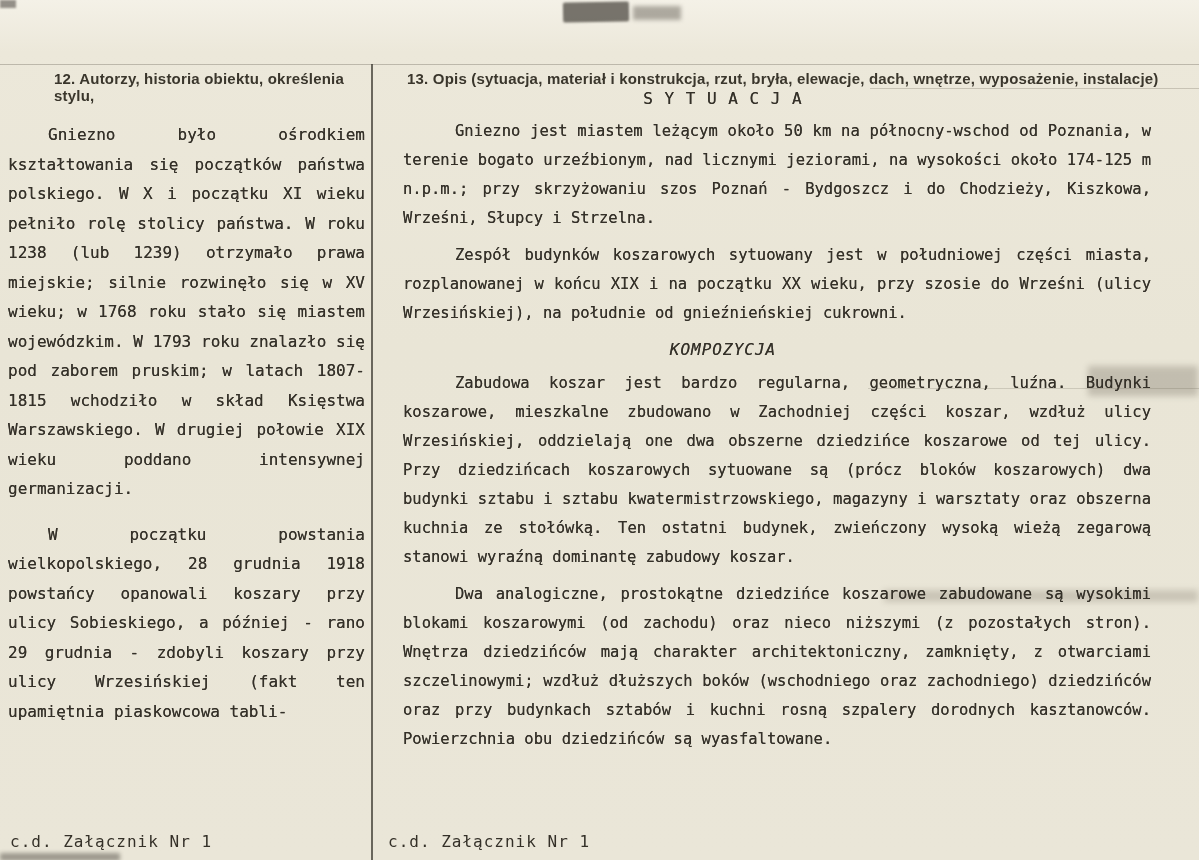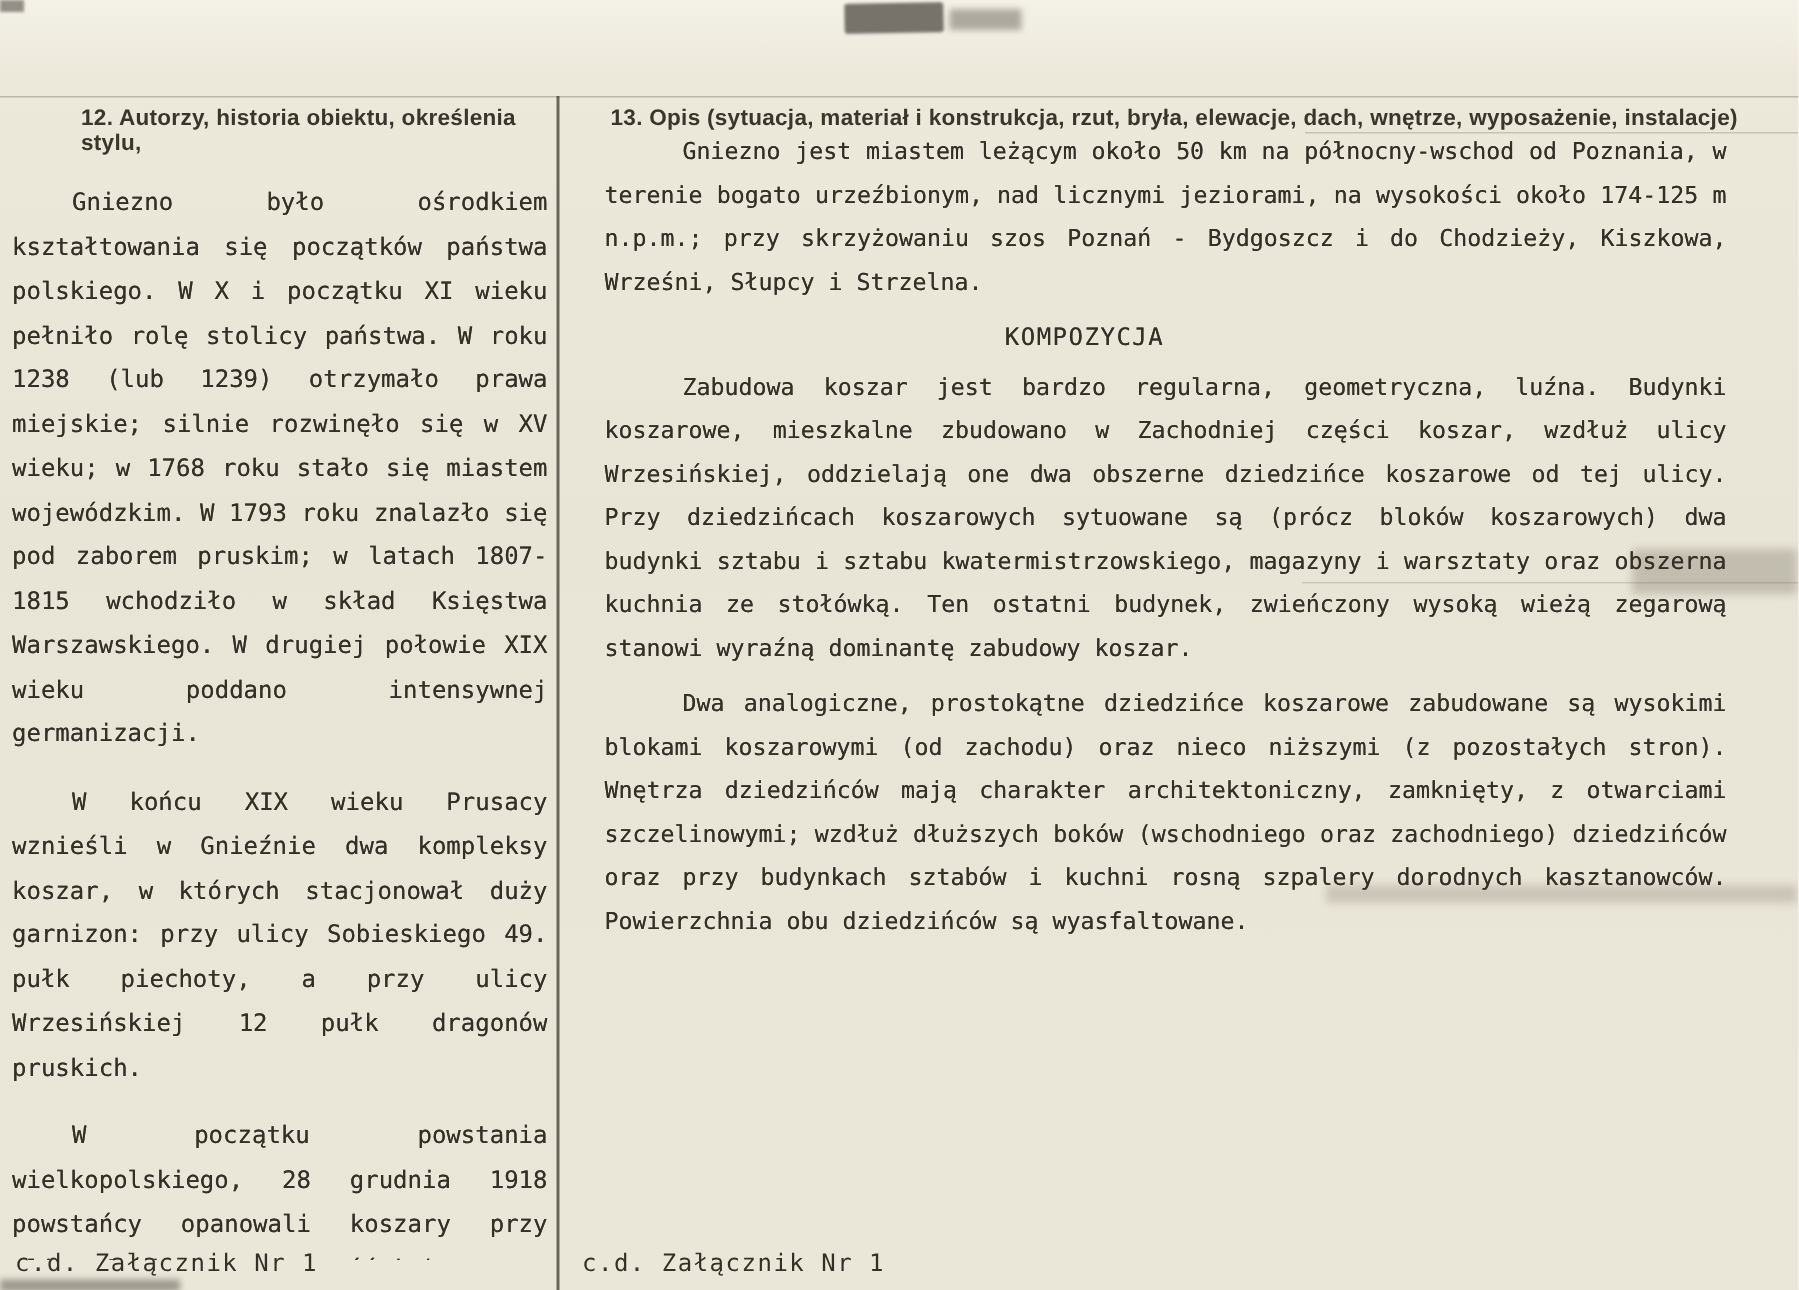--- a/index.html
+++ b/index.html
@@ -29,21 +29,21 @@
     text-shadow: 0 0 .4px rgba(40,38,33,.8);
   }
 
   .right-col { position: absolute; left: 403px; top: 70px; width: 808px; height: 770px; overflow: hidden; }
   .right-col .col-header { margin: 0 0 0 4px; white-space: nowrap; }
   .section-title {
     width: 560px; margin: 2px 0 9px 40px;
     text-align: center; font-size: 16px; letter-spacing: 1px;
     text-shadow: 0 0 .4px rgba(40,38,33,.8);
   }
-  .section-title.kompozycja { margin-top: 12px; margin-bottom: 10px; }
+  .section-title.kompozycja { margin-top: 12px; margin-bottom: 10px; font-style: italic; }
   .right-col p {
     margin: 0 0 8px 0; width: 748px;
     font-size: 15.5px; line-height: 29px;
     text-align: justify; text-indent: 52px;
     text-shadow: 0 0 .4px rgba(40,38,33,.8);
   }
 
   .footer { position: absolute; bottom: 9px; font-size: 16px; }
   .footer span { border-bottom: 6px solid #701a75; padding-bottom: 13px; letter-spacing: 1px; }
   .footer-left { left: 10px; }
@@ -72,27 +72,28 @@
   <div class="artifact ghost-line1"></div>
   <div class="artifact ghost-line2"></div>
   <div class="artifact edge-bottom"></div>
 
   <div class="rule-top"></div>
   <div class="divider"></div>
 
   <div class="left-col">
     <div class="col-header">12. Autorzy, historia obiektu, określenia stylu,</div>
     <p>Gniezno było ośrodkiem kształtowania się początków państwa polskiego. W X i początku XI wieku pełniło rolę stolicy państwa. W roku 1238 (lub 1239) otrzymało prawa miejskie; silnie rozwinęło się w XV wieku; w 1768 roku stało się miastem wojewódzkim. W 1793 roku znalazło się pod zaborem pruskim; w latach 1807-1815 wchodziło w skład Księstwa Warszawskiego. W drugiej połowie XIX wieku poddano intensywnej germanizacji.</p>
-    <p>W końcu XIX wieku Prusacy wznieśli w Gnieźnie dwa kompleksy koszar, w których stacjonował duży garnizon: przy ulicy Sobieskiego 49. pułk piechoty, a przy ulicy Wrzesińskiej 12 pułk dragonów pruskich.</p>
     <p>W początku powstania wielkopolskiego, 28 grudnia 1918 powstańcy opanowali koszary przy ulicy Sobieskiego, a później - rano 29 grudnia - zdobyli koszary przy ulicy Wrzesińskiej (fakt ten upamiętnia piaskowcowa tabli-</p>
   </div>
 
   <div class="right-col">
     <div class="col-header">13. Opis (sytuacja, materiał i konstrukcja, rzut, bryła, elewacje, dach, wnętrze, wyposażenie, instalacje)</div>
+    <div class="section-title">S Y T U A C J A</div>
     <p>Gniezno jest miastem leżącym około 50 km na północny-wschod od Poznania, w terenie bogato urzeźbionym, nad licznymi jeziorami, na wysokości około 174-125 m n.p.m.; przy skrzyżowaniu szos Poznań - Bydgoszcz i do Chodzieży, Kiszkowa, Wrześni, Słupcy i Strzelna.</p>
+    <p>Zespół budynków koszarowych sytuowany jest w południowej części miasta, rozplanowanej w końcu XIX i na początku XX wieku, przy szosie do Wrześni (ulicy Wrzesińskiej), na południe od gnieźnieńskiej cukrowni.</p>
     <div class="section-title kompozycja">KOMPOZYCJA</div>
     <p>Zabudowa koszar jest bardzo regularna, geometryczna, luźna. Budynki koszarowe, mieszkalne zbudowano w Zachodniej części koszar, wzdłuż ulicy Wrzesińskiej, oddzielają one dwa obszerne dziedzińce koszarowe od tej ulicy. Przy dziedzińcach koszarowych sytuowane są (prócz bloków koszarowych) dwa budynki sztabu i sztabu kwatermistrzowskiego, magazyny i warsztaty oraz obszerna kuchnia ze stołówką. Ten ostatni budynek, zwieńczony wysoką wieżą zegarową stanowi wyraźną dominantę zabudowy koszar.</p>
     <p>Dwa analogiczne, prostokątne dziedzińce koszarowe zabudowane są wysokimi blokami koszarowymi (od zachodu) oraz nieco niższymi (z pozostałych stron). Wnętrza dziedzińców mają charakter architektoniczny, zamknięty, z otwarciami szczelinowymi; wzdłuż dłuższych boków (wschodniego oraz zachodniego) dziedzińców oraz przy budynkach sztabów i kuchni rosną szpalery dorodnych kasztanowców. Powierzchnia obu dziedzińców są wyasfaltowane.</p>
 
   </div>
 
   <div class="footer footer-left">
     <span>c.d. Załącznik Nr 1</span>
   </div>
   <div class="footer footer-right">

